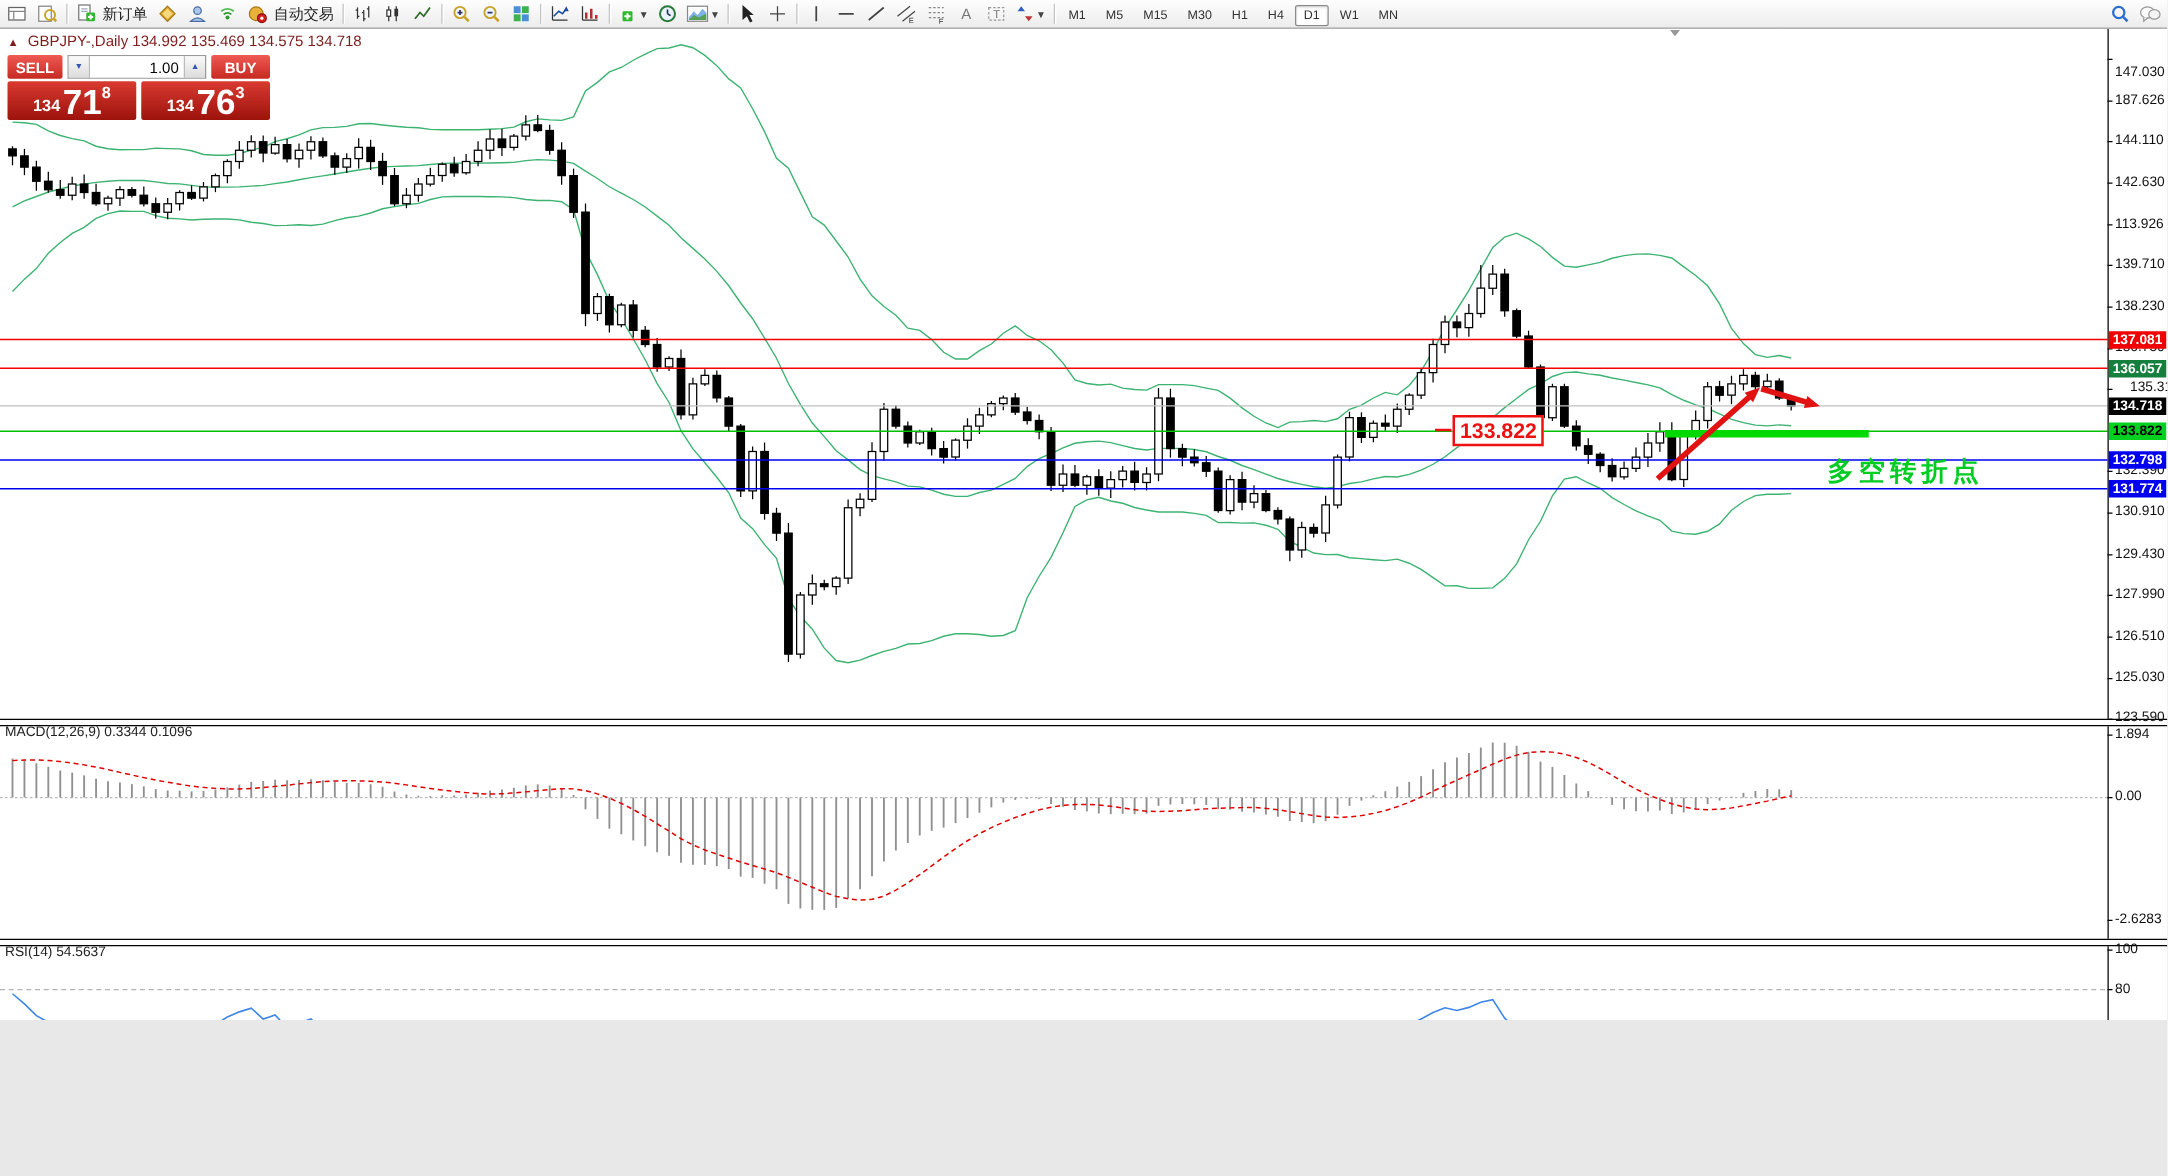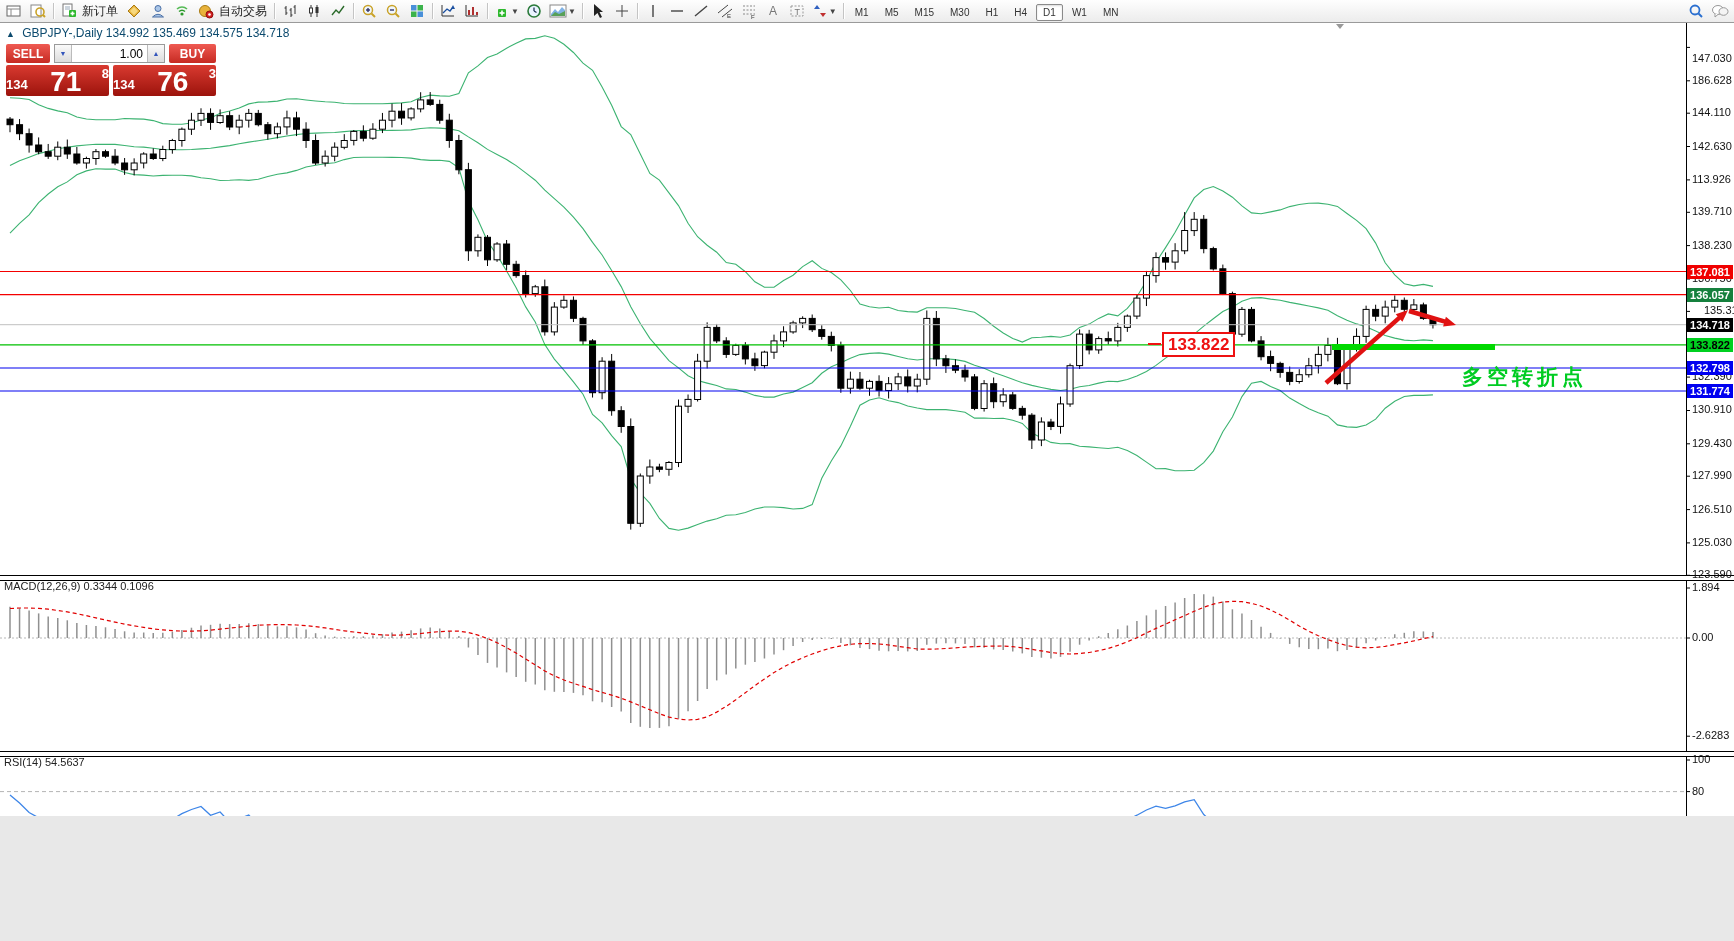--- a/index.html
+++ b/index.html
@@ -15,35 +15,35 @@
   .tf{font-size:10px;color:#333;padding:2px 6px;margin:0 1px;border:1px solid transparent;border-radius:2px;flex:0 0 auto;}
   .tf.active{border:1px solid #8a8a8a;background:#fff;box-shadow:inset 0 1px 2px rgba(0,0,0,.15);}
   .tright{margin-left:auto;display:flex;align-items:center;}
   
   #overlays{position:absolute;inset:0;z-index:6;pointer-events:none;}
   .axlabel{position:absolute;font-size:11px;color:#111;white-space:nowrap;}
   .badge{position:absolute;left:1687px;width:46px;height:14px;font-size:11px;font-weight:bold;
     display:flex;align-items:center;justify-content:center;white-space:nowrap;}
   .datelabel{position:absolute;top:929px;font-size:11px;color:#111;transform:translateX(-50%);white-space:nowrap;}
   .indlabel{position:absolute;font-size:11px;color:#222;white-space:nowrap;}
-  #chart-title{position:absolute;left:6px;top:26px;font-size:12px;color:#0c4a6e;z-index:7;white-space:nowrap;}
+  #chart-title{position:absolute;left:6px;top:26px;font-size:12px;color:#7f1d1d;z-index:7;white-space:nowrap;}
   #chart-title .tri{font-size:9px;margin-right:4px;}
   
   #ocpanel{position:absolute;left:6px;top:44px;width:210px;z-index:20;}
   #ocrow1{display:flex;height:19px;}
   .ocbtn{background:linear-gradient(#ef5a52,#c62a22);color:#fff;font-size:12px;font-weight:bold;
     display:flex;align-items:center;justify-content:center;border-radius:2px;}
   #sellbtn{width:44px;} #buybtn{width:47px;margin-left:4px;}
   #volwrap{display:flex;flex:1;margin-left:4px;border:1px solid #9a9a9a;background:#fff;height:17px;}
   .spin{width:16px;background:linear-gradient(#fafafa,#dcdcdc);display:flex;align-items:center;justify-content:center;
     font-size:7px;color:#3355bb;border-right:1px solid #bbb;}
   #spinup{border-right:none;border-left:1px solid #bbb;}
   #volinput{flex:1;border:none;outline:none;font-size:12px;text-align:right;padding-right:4px;width:40px;font-family:"Liberation Sans",sans-serif;}
   #ocrow2{display:flex;height:31px;margin-top:2px;}
-  .ocprice{background:linear-gradient(#d93a30,#9c130c);color:#fff;display:flex;align-items:flex-end;justify-content:space-between;
+  .ocprice{background:linear-gradient(#d93a30,#9c130c);color:#fff;display:flex;align-items:flex-end;justify-content:center;
     border-radius:2px;padding-bottom:2px;}
   #sellprice{width:103px;} #buyprice{width:103px;margin-left:4px;}
   .pfx{font-size:13px;font-weight:bold;margin:0 2px 2px 0;}
   .big{font-size:28px;font-weight:bold;line-height:24px;}
   .sup{font-size:13px;font-weight:bold;align-self:flex-start;margin-top:1px;}
   
   #priceflag{position:absolute;border:2px solid #ee1111;color:#ee1111;background:#fff;font-size:17px;font-weight:bold;
     padding:0 4px;z-index:8;line-height:21px;}
   #flagdash{position:absolute;width:13px;height:2px;background:#ee1111;z-index:8;}
   #cnnote{position:absolute;font-size:21px;font-weight:bold;letter-spacing:4px;z-index:8;white-space:nowrap;}
@@ -795,21 +795,21 @@
         <line x1="1686" y1="918.0" x2="1690" y2="918.0" stroke="#000" stroke-width="1"></line>
       </g>
     </svg>
 
   <div class="sep-h" style="top:575px"></div>
   <div class="sep-h" style="top:751px"></div>
   <div id="botline"></div>
 
   <div id="overlays">
       <span class="axlabel" style="left: 1692px; top: 40.4485px; margin-top: 12px;">147.030</span>
-      <span class="axlabel" style="left: 1692px; top: 73.7781px;">186.628</span>
+      <span class="axlabel" style="left: 1692px; top: 73.7781px;">187.626</span>
       <span class="axlabel" style="left: 1692px; top: 106.207px;">144.110</span>
       <span class="axlabel" style="left: 1692px; top: 139.537px;">142.630</span>
       <span class="axlabel" style="left: 1692px; top: 172.866px;">113.926</span>
       <span class="axlabel" style="left: 1692px; top: 205.295px;">139.710</span>
       <span class="axlabel" style="left: 1692px; top: 238.625px;">138.230</span>
       <span class="axlabel" style="left: 1692px; top: 271.954px;">136.750</span>
       <span class="axlabel" style="left: 1692px; top: 304.383px; margin-left: 12px;">135.310</span>
       <span class="axlabel" style="left: 1692px; top: 370.141px; text-align: center;">132.390</span>
       <span class="axlabel" style="left: 1692px; top: 403.471px;">130.910</span>
       <span class="axlabel" style="left: 1692px; top: 436.801px;">129.430</span>

